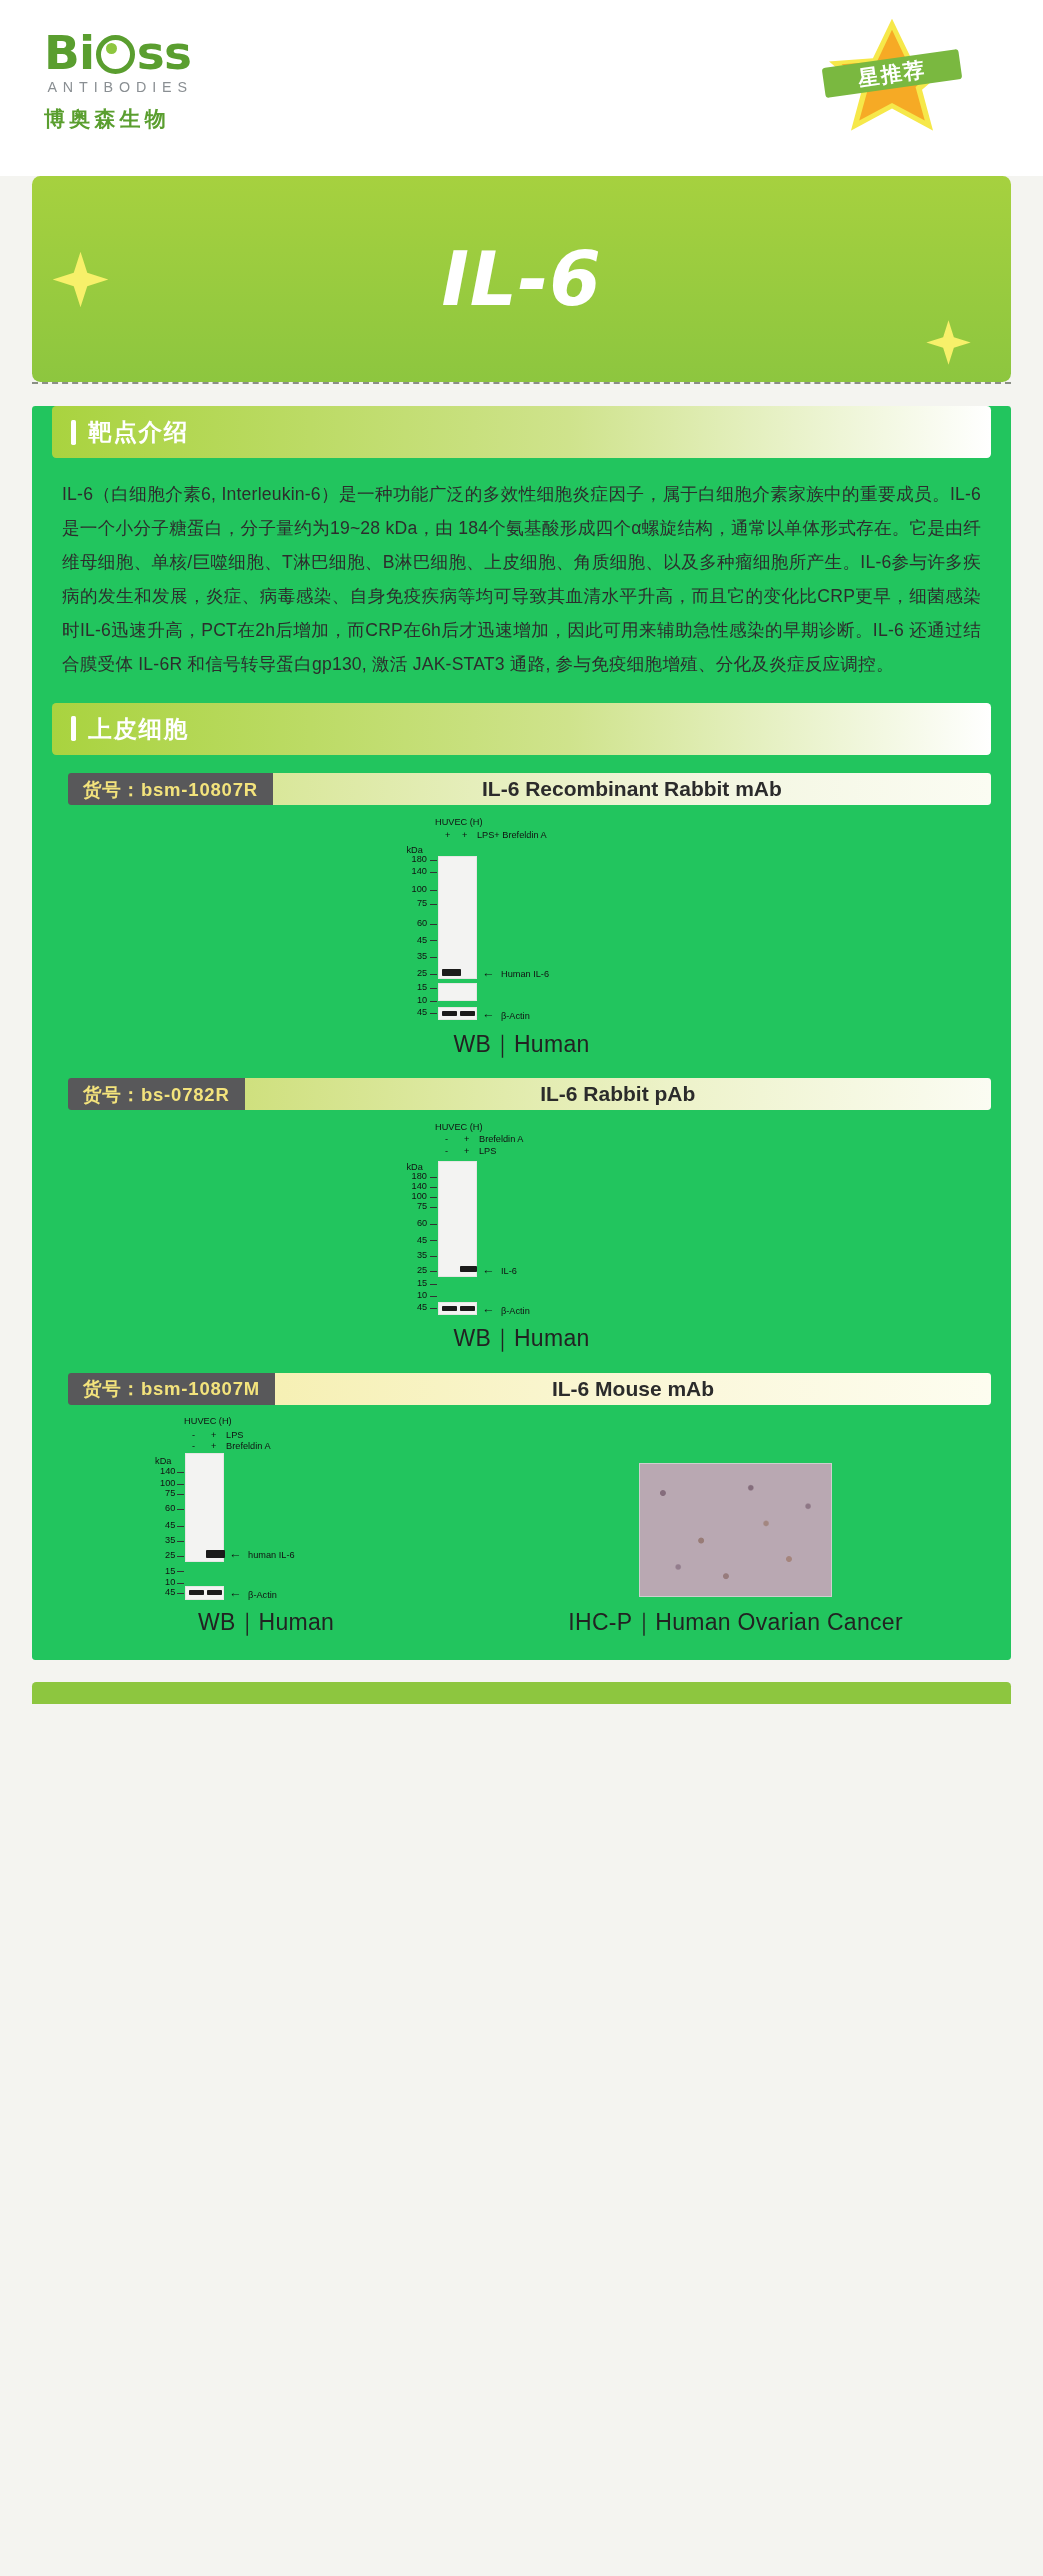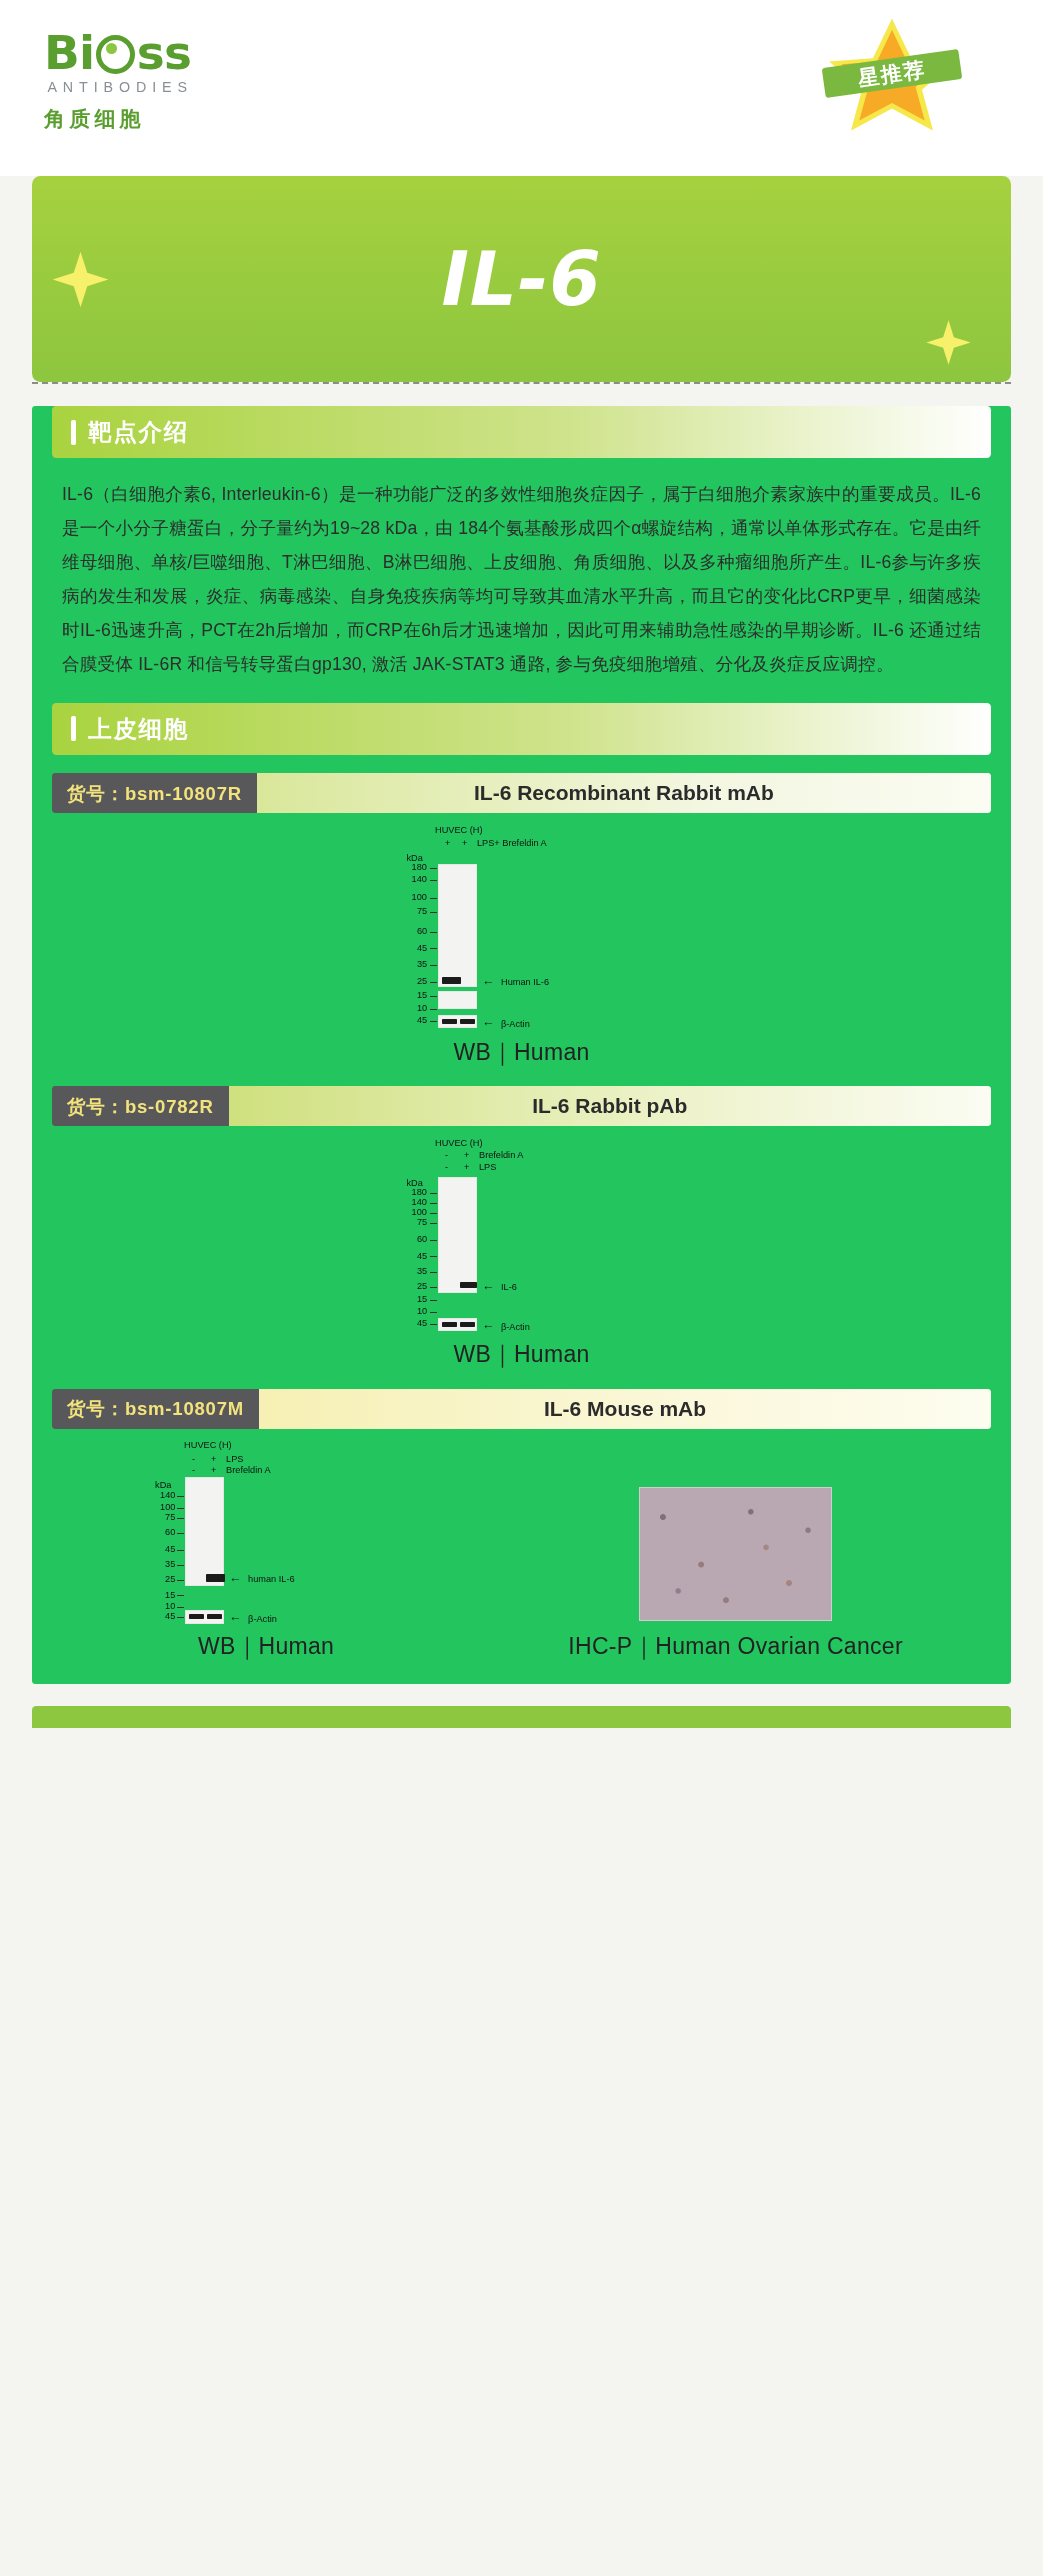--- a/index.html
+++ b/index.html
@@ -155,23 +155,24 @@
     line-height: 34px;
     color: #2d2d2d;
     text-align: justify;
     letter-spacing: 0.2px;
   }
 
   
   .product { margin: 18.5px 20px 0 20px; }
   .prod-head {
     display: flex;
-    height: 40px;
+    height: 32px;
     border-radius: 3.4px;
     overflow: hidden;
+    margin-left: 16px;
   }
   .prod-code {
     background: #58585a;
     color: #f3e37c;
     font-size: 18.5px;
     font-weight: bold;
     display: flex;
     align-items: center;
     padding: 0 15px;
     letter-spacing: 0.8px;
@@ -262,21 +263,21 @@
 <body>
 
 <div class="header">
   <div class="logo-wrap">
     <div class="logo-main">
       <span class="bi">Bi</span>
       <span class="logo-o"></span>
       <span class="bi">ss</span>
     </div>
     <div class="logo-sub">ANTIBODIES</div>
-    <div class="logo-cn">角质细胞</div>
+    <div class="logo-cn">博奥森生物</div>
   </div>
 
   <div class="star-badge">
     <svg width="168" height="126" viewBox="0 0 200 150">
       <polygon points="100,8 124,58 180,62 138,98 152,150 100,122 48,150 62,98 20,62 76,58" fill="#f6e84a" stroke="#ffffff" stroke-width="4"></polygon>
       <polygon points="100,26 118,64 160,67 128,94 139,134 100,113 61,134 72,94 40,67 82,64" fill="#f6a623" opacity="0.95"></polygon>
       <rect x="18" y="60" width="164" height="36" rx="4" fill="#7ab840" transform="rotate(-8 100 78)"></rect>
     </svg>
     <div class="badge-text">星推荐</div>
   </div>

